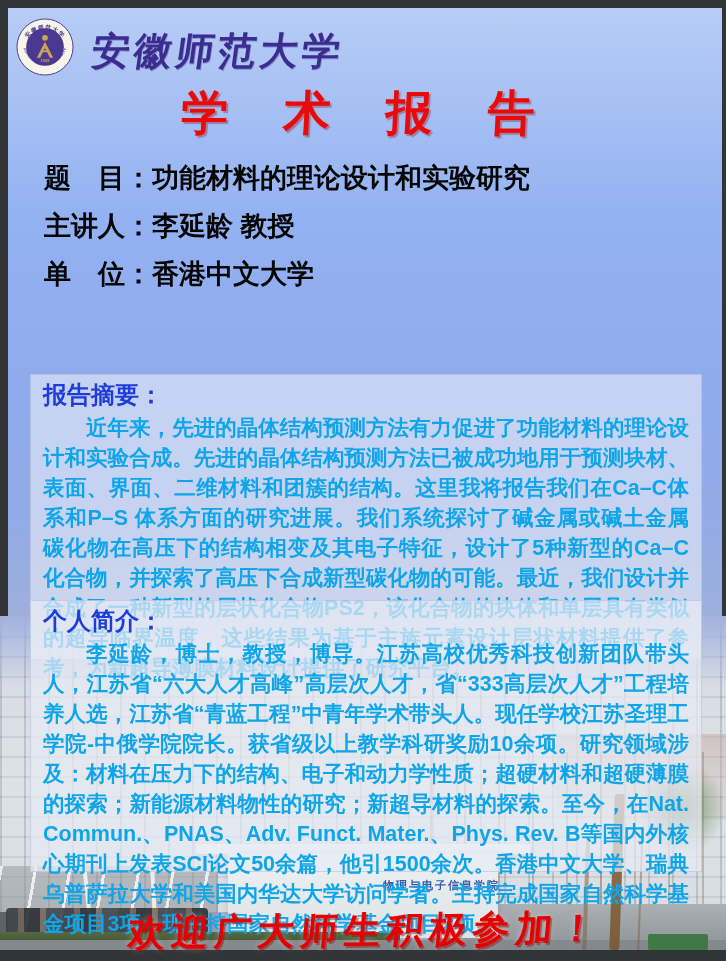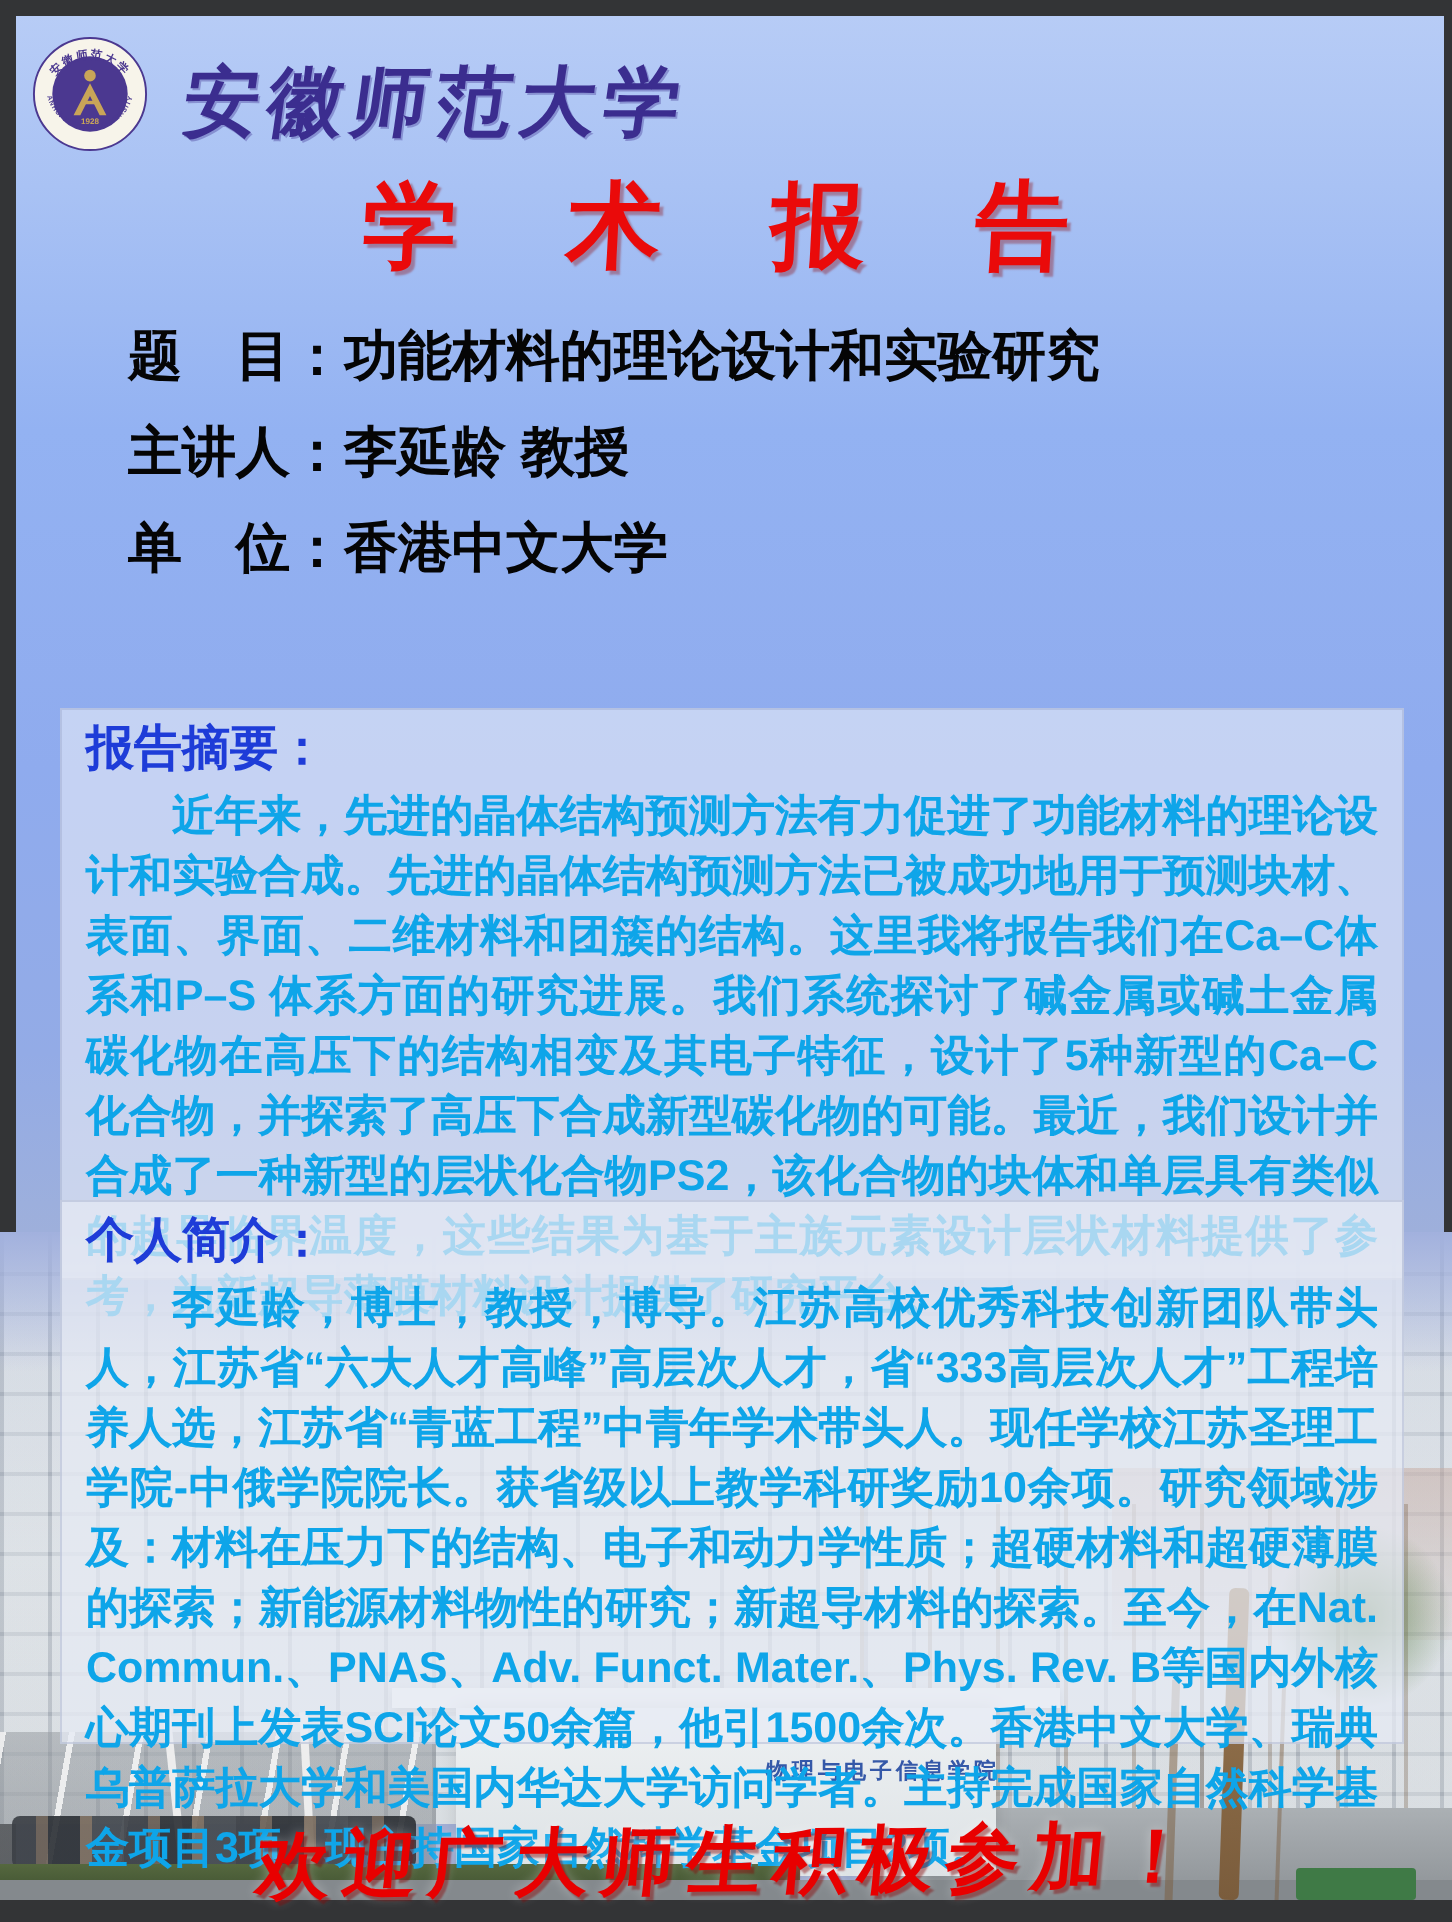--- a/index.html
+++ b/index.html
@@ -58,24 +58,24 @@
   
   .content{position:absolute;left:8px;top:8px;width:714px;height:942px;z-index:2;}
   .header{position:absolute;left:8px;top:10px;display:flex;align-items:flex-start;}
   .logo{width:58px;height:58px;flex:0 0 auto;}
   .univ-name{margin:8px 0 0 18px;font-size:38px;font-weight:800;color:#3b2d8f;
     letter-spacing:4px;transform:skewX(-8deg);text-shadow:1px 1px 0 rgba(59,45,143,.35);}
   .title{position:absolute;left:0;top:74px;width:100%;text-align:center;
     font-size:47px;font-weight:800;color:#ea0a0a;letter-spacing:14px;word-spacing:14px;
     transform:skewX(-3deg);text-shadow:2px 2px 1px rgba(140,0,0,.35);white-space:nowrap;}
   .info{position:absolute;left:36px;top:146px;right:20px;}
-  .info-line{font-size:27px;font-weight:700;color:#050505;line-height:48px;white-space:nowrap;margin-left:20px;}
+  .info-line{font-size:27px;font-weight:700;color:#050505;line-height:48px;white-space:nowrap;}
   .panel{position:absolute;left:22px;width:672px;box-sizing:border-box;padding:5px 12px 6px 12px;
     background:rgba(233,237,247,.60);border:1px solid rgba(150,160,195,.35);}
-  .panel.abstract{top:346px;height:286px;}
+  .panel.abstract{top:366px;height:286px;}
   .panel.bio{top:592px;height:272px;background:rgba(230,234,244,.72);}
   .panel-heading{font-size:24px;font-weight:800;color:#1e3cd8;line-height:30px;margin-bottom:3px;}
   .panel-body{font-size:21.5px;font-weight:600;color:#0ea5e9;line-height:30px;
     text-align:justify;text-indent:2em;}
   .welcome{position:absolute;left:0;top:898px;width:100%;text-align:center;white-space:nowrap;
     font-size:37px;font-weight:800;color:#e80000;letter-spacing:6px;
     transform:skewX(-6deg) rotate(-0.6deg);
     text-shadow:2px 2px 1px rgba(130,0,0,.45), 0 0 6px rgba(255,255,255,.35);}
 </style>
 </head>

